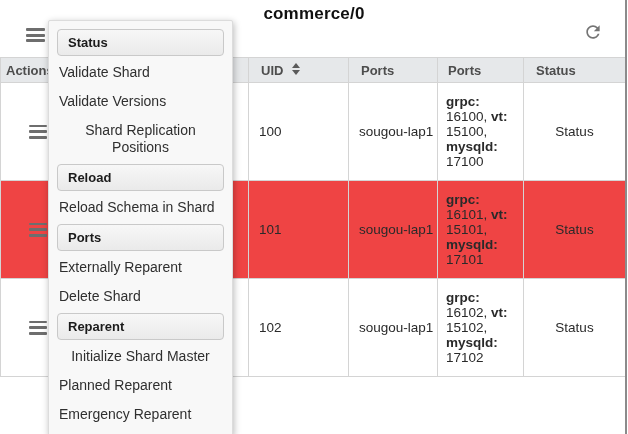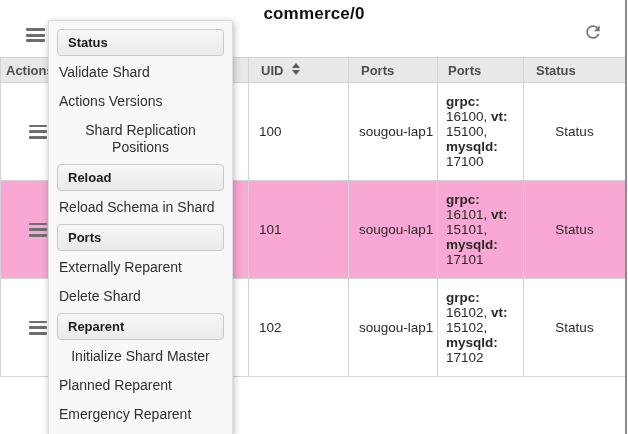--- a/index.html
+++ b/index.html
@@ -31,21 +31,21 @@
   .tablet-table th,.tablet-table td{
     border:1px solid #d4d4d4;vertical-align:middle;overflow:hidden;
   }
   .tablet-table th{
     background:#e6e8ea;color:#4d4d4d;font-size:13px;font-weight:bold;
     height:24px;text-align:left;padding:0 0 0 12px;white-space:nowrap;
   }
   .tablet-table th.th-actions{padding-left:5px;}
   .tablet-table th.th-ports{padding-left:10px;}
   .tablet-table td{height:89px;padding:4px 0 4px 10px;}
-  .tablet-table tr.alt td{background:#f9a8d4;}
+  .tablet-table tr.alt td{background:#ef4444;}
   .td-actions{text-align:center;}
   .td-status{text-align:center;padding:4px 4px !important;}
   .td-ports{line-height:15px;padding-left:8px !important;}
   .td-host{line-height:16px;margin-left:6px;}
   .row-burger{
     width:18px;height:14px;margin:0 auto;display:flex;
     flex-direction:column;justify-content:space-between;cursor:pointer;
   }
   .row-burger .bar{height:2.5px;background:#6e6e6e;border-radius:1px;}
   .sort-icon{display:inline-flex;flex-direction:column;margin-left:9px;vertical-align:middle;cursor:pointer;}
@@ -162,21 +162,21 @@
         <td class="td-host">sougou-lap1</td>
         <td class="td-ports"><b>grpc:</b> 16102, <b>vt:</b> 15102, <b>mysqld:</b> 17102</td>
         <td class="td-status">Status</td>
       </tr>
     </tbody>
 </table>
 
 <div class="action-menu" id="action-menu">
     <div class="menu-section-header">Status</div>
     <div class="menu-item">Validate Shard</div>
-    <div class="menu-item">Actions Versions</div>
+    <div class="menu-item">Validate Versions</div>
     <div class="menu-item centered">Shard Replication Positions</div>
     <div class="menu-section-header">Reload</div>
     <div class="menu-item">Reload Schema in Shard</div>
     <div class="menu-section-header">Ports</div>
     <div class="menu-item">Externally Reparent</div>
     <div class="menu-item">Delete Shard</div>
     <div class="menu-section-header">Reparent</div>
     <div class="menu-item centered">Initialize Shard Master</div>
     <div class="menu-item">Planned Reparent</div>
     <div class="menu-item">Emergency Reparent</div>

